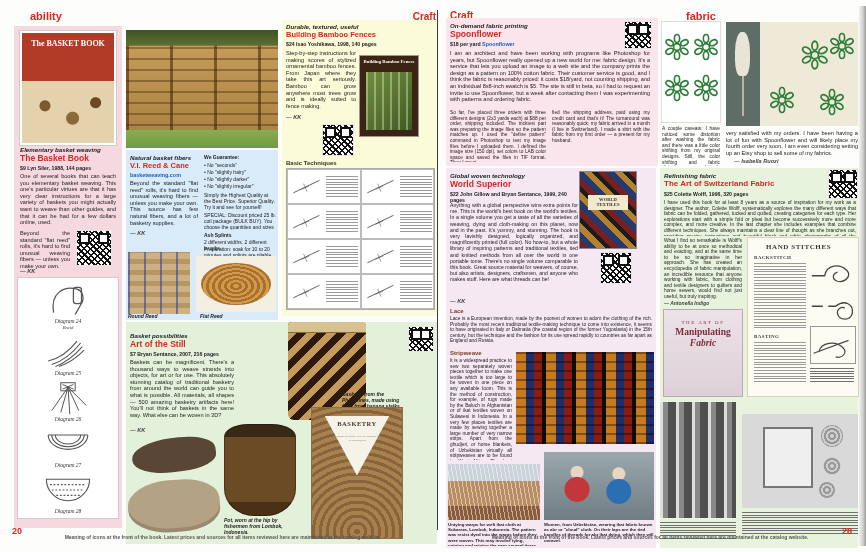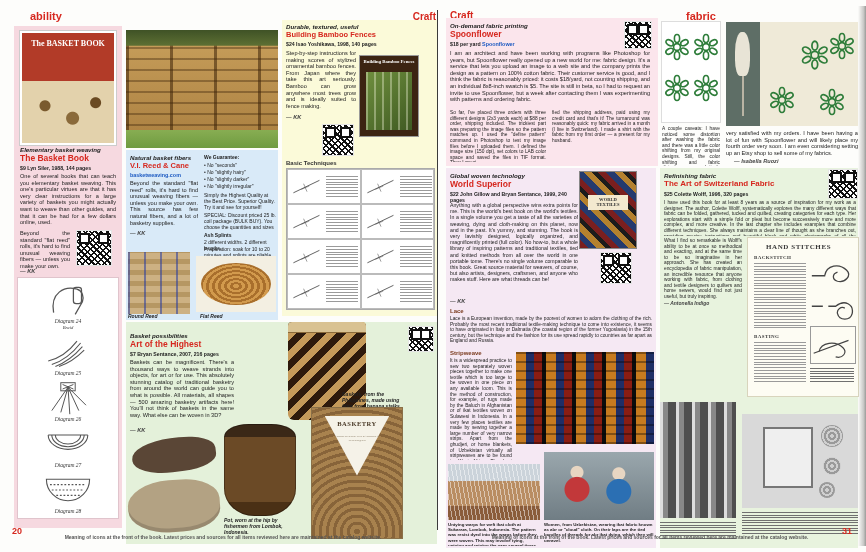--- a/index.html
+++ b/index.html
@@ -316,21 +316,21 @@
     <div class="abs flatreed" style="left:120px;top:246px;width:62px;height:62px;"></div>
     <div class="abs roundreed" style="left:188px;top:250px;width:80px;height:56px;">
         <div class="coil"></div>
       </div>
     <div class="abs cap" style="left:120px;top:308px;width:60px;">Round Reed</div>
     <div class="abs cap" style="left:192px;top:308px;width:60px;">Flat Reed</div>
 
     <div class="abs green" style="left:118px;top:316px;width:311px;height:222px;"></div>
     <div class="abs qr" style="left:400px;top:320px;width:24px;height:24px;"></div>
     <div class="abs k" style="left:122px;top:326px;width:110px;">Basket possibilities</div>
-    <div class="abs t" style="left:122px;top:334px;width:110px;">Art of the Highest</div>
+    <div class="abs t" style="left:122px;top:334px;width:110px;">Art of the Still</div>
     <div class="abs m" style="left:122px;top:345px;width:110px;">$7 Bryan Sentance, 2007, 216 pages</div>
     <div class="abs b" style="left:122px;top:353px;width:104px;height:66px;">Baskets can be magnificent. There's a thousand ways to weave strands into objects, for art or for use. This absolutely stunning catalog of traditional basketry from around the world can guide you to what is possible. All materials, all shapes — 500 amazing basketry artifacts here! You'll not think of baskets in the same way. What else can be woven in 3D?</div>
     <div class="abs sg" style="left:122px;top:421px;">— KK</div>
 
     <div class="abs zigzag" style="left:280px;top:316px;width:78px;height:98px;">
         <div class="rim"></div>
       </div>
     <div class="abs cap" style="left:334px;top:386px;width:66px;height:18px;">Baskets, from the Philippines, made using fibre from banana stalks.</div>
 
     <div class="abs bkcover" style="left:304px;top:402px;width:90px;height:130px;">
@@ -419,20 +419,25 @@
 
     <div class="abs rgreen" style="left:220px;top:162px;width:198px;height:380px;"></div>
     <div class="abs k" style="left:224px;top:166px;width:150px;">Refinishing fabric</div>
     <div class="abs t2" style="left:224px;top:174px;width:160px;font-size:8px;">The Art of Switzerland Fabric</div>
     <div class="abs m" style="left:224px;top:185px;width:150px;">$25 Colette Wolff, 1996, 320 pages</div>
     <div class="abs qr" style="left:388px;top:163px;width:28px;height:28px;"></div>
     <div class="abs b48" style="left:224px;top:194px;width:192px;height:36px;">I have used this book for at least 8 years as a source of inspiration for my work as a designer. The author, Colette Wolff, systematically explores the many different ways that fabric can be folded, gathered, tucked and quilted, creating categories for each type. Her explorations start with a simple fold or pleat but become successively more and more complex, and more creative. In the last chapter she includes examples that combine different techniques. She always maintains a clear line of thought as she branches out, providing precise instructions and beautiful black and white photographs of all the "manipulations" executed in plain white muslin.</div>
     <div class="abs b48" style="left:224px;top:232px;width:78px;height:62px;">What I find so remarkable is Wolff's ability to be at once so methodical and exacting, and at the same time to be so imaginative in her approach. She has created an encyclopedia of fabric manipulation, an incredible resource that anyone working with fabric, from clothing and textile designers to quilters and home sewers, would find not just useful, but truly inspiring.</div>
     <div class="abs sg" style="left:224px;top:294px;font-size:5px;">— Antonella Indigo</div>
 
+    <div class="abs mfcover" style="left:224px;top:304px;width:78px;height:86px;">
+      <div class="mf1">THE ART OF</div>
+      <div class="mf2">Manipulating</div>
+      <div class="mf3">Fabric</div>
+    </div>
 
     <div class="abs cream" style="left:308px;top:232px;width:110px;height:158px;box-shadow:0 0 0 1px #d8d4bc;">
       <div class="abs hst" style="left:6px;top:5px;margin-left:12px;">HAND STITCHES</div>
       <div class="abs hss" style="left:6px;top:17px;">BACKSTITCH</div>
       <div class="abs greek" style="left:6px;top:25px;width:52px;height:66px;"></div>
       <div class="abs hss" style="left:6px;top:96px;">BASTING</div>
       <div class="abs greek" style="left:6px;top:104px;width:52px;height:40px;"></div>
       <svg class="sk abs" style="left:62px;top:20px;" width="44" height="30" viewBox="0 0 48 30">
           <use href="#loop1"></use>
         </svg>
@@ -449,18 +454,18 @@
     <div class="abs bw1" style="left:220px;top:396px;width:76px;height:116px;"></div>
     <div class="abs greekd" style="left:220px;top:516px;width:76px;height:18px;"></div>
     <div class="abs bw2" style="left:302px;top:408px;width:116px;height:94px;">
       <div class="inner"></div>
       <div class="rose" style="left:68%;top:12%;width:22px;height:22px;"></div>
       <div class="rose" style="left:70%;top:46%;width:18px;height:18px;"></div>
       <div class="rose" style="left:66%;top:72%;width:16px;height:16px;"></div>
     </div>
     <div class="abs greekd" style="left:302px;top:506px;width:116px;height:22px;"></div>
 
-    <div class="abs pg" style="left:402px;top:520px;">31</div>
+    <div class="abs pg" style="left:402px;top:520px;">28</div>
     <div class="abs foot" style="left:0;top:528px;width:420px;">Meaning of icons at the front of the book. Latest prices and sources for all items reviewed here are maintained at the catalog website.</div>
   </div>
 
   <div class="abs edge" style="left:858px;top:6px;width:8px;height:540px;"></div>
 </div>
 
 </body></html>

